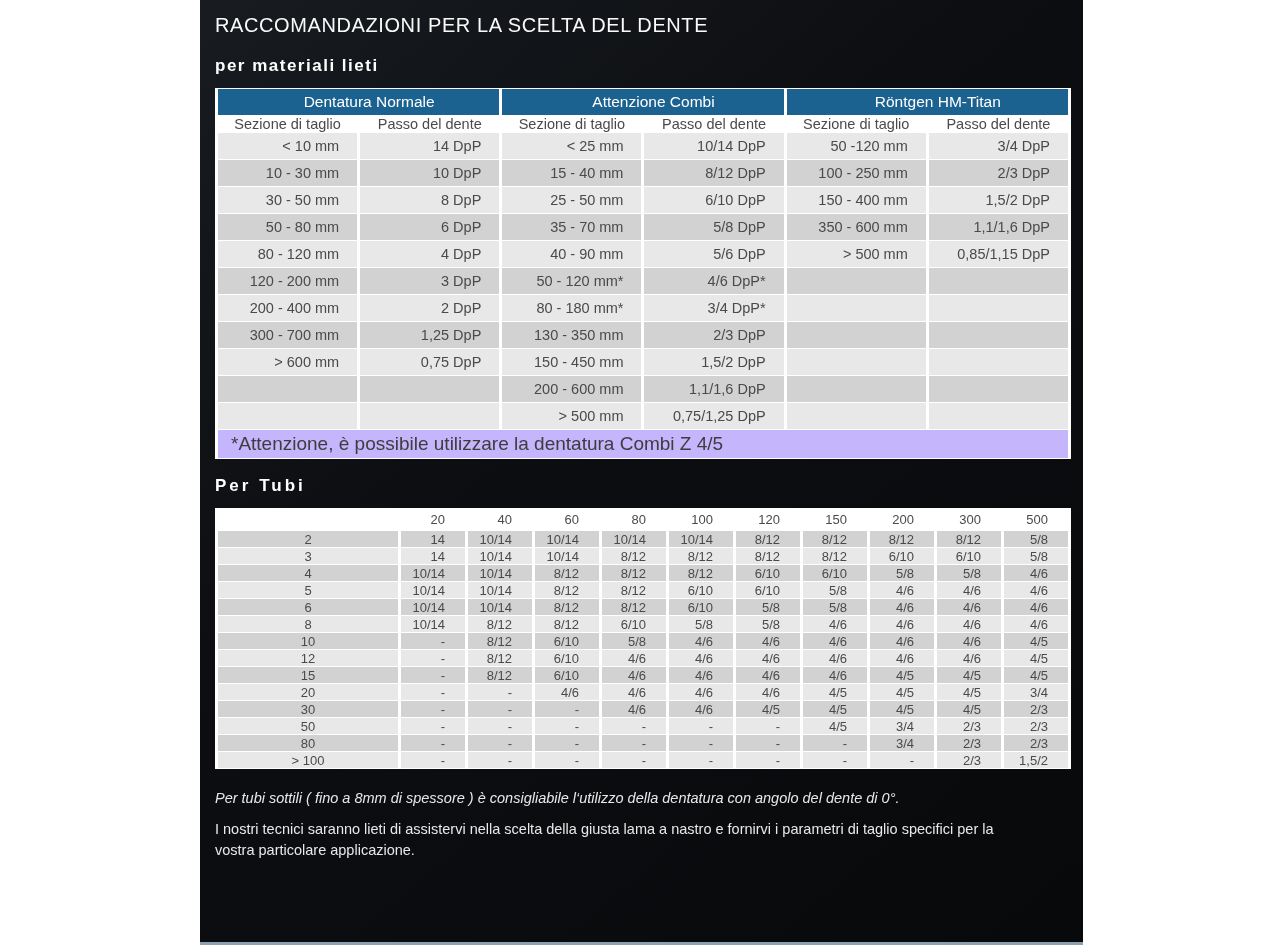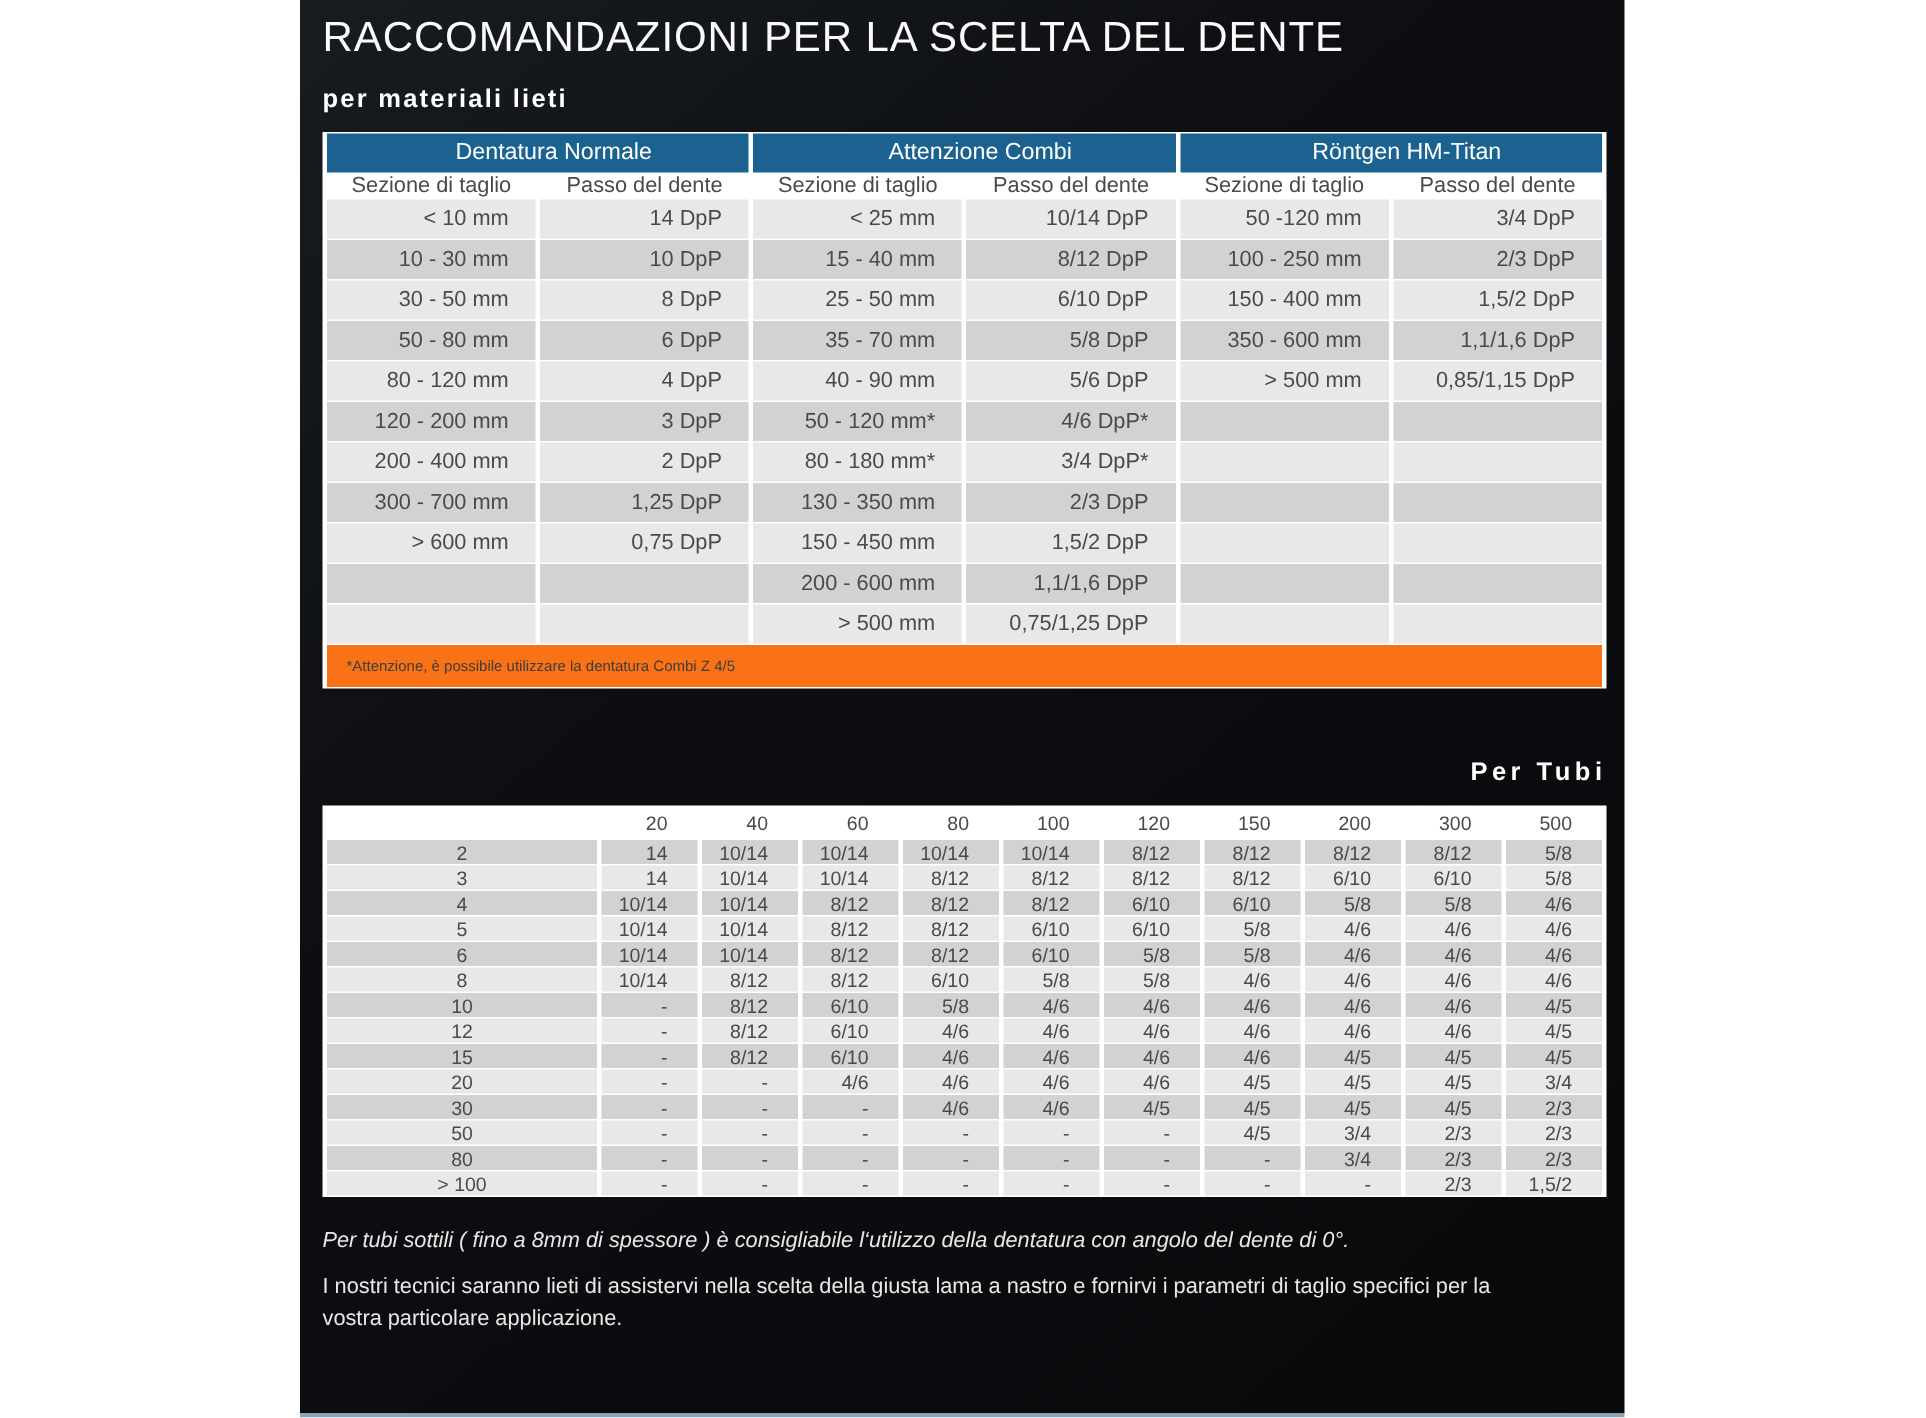--- a/index.html
+++ b/index.html
@@ -9,28 +9,28 @@
   .page { position:relative; width:1284px; height:945px; background:#ffffff; }
 
   .panel {
     position:absolute; left:200px; top:0; width:883px; height:945px;
     background:linear-gradient(140deg,#181b20 0%,#0c0e11 40%,#08090b 100%);
     border-bottom:3px solid #8ba1b1;
     padding:14px 12px 0 15px;
   }
 
   h1.title {
-    color:#fafafa; font-size:28px; font-weight:400;
+    color:#fafafa; font-size:20px; font-weight:400;
     letter-spacing:.6px; line-height:22px;
   }
   h2.section {
     color:#ffffff; font-size:17px; font-weight:700;
     letter-spacing:1.5px; line-height:20px; margin-top:20px;
   }
-  h2.section.tubi { letter-spacing:3px; margin-top:46px;text-align:right; }
+  h2.section.tubi { letter-spacing:3px; margin-top:17px; }
 
   table { border-collapse:separate; border-spacing:3px 1px; table-layout:fixed;
           width:856px; background:#ffffff; }
   table.solid { margin-top:12px; }
   table.tube  { margin-top:12px; }
 
   th, td { overflow:hidden; white-space:nowrap; }
 
   
   tr.group-row th {
@@ -57,21 +57,21 @@
   table.tube tbody td {
     height:16px; font-size:13px; color:#4a4a4a;
     text-align:right; padding-right:20px;
   }
   table.tube tbody td.thickness { text-align:center; padding-right:0; }
 
   tbody tr.light td { background:#e8e8e8; }
   tbody tr.dark  td { background:#d2d2d2; }
 
   tfoot td {
-    background:#f97316; height:28px; font-size:10px; color:#3d3d3d;
+    background:#c4b5fd; height:28px; font-size:19px; color:#3d3d3d;
     text-align:left; padding-left:13px;
   }
 
   p.note {
     color:#e8e8e8; font-size:14.5px; line-height:21px; max-width:800px;
   }
   p.note.first { margin-top:19px;font-style:italic; }
   p.note.second { margin-top:10px; }
 </style>
 </head>

